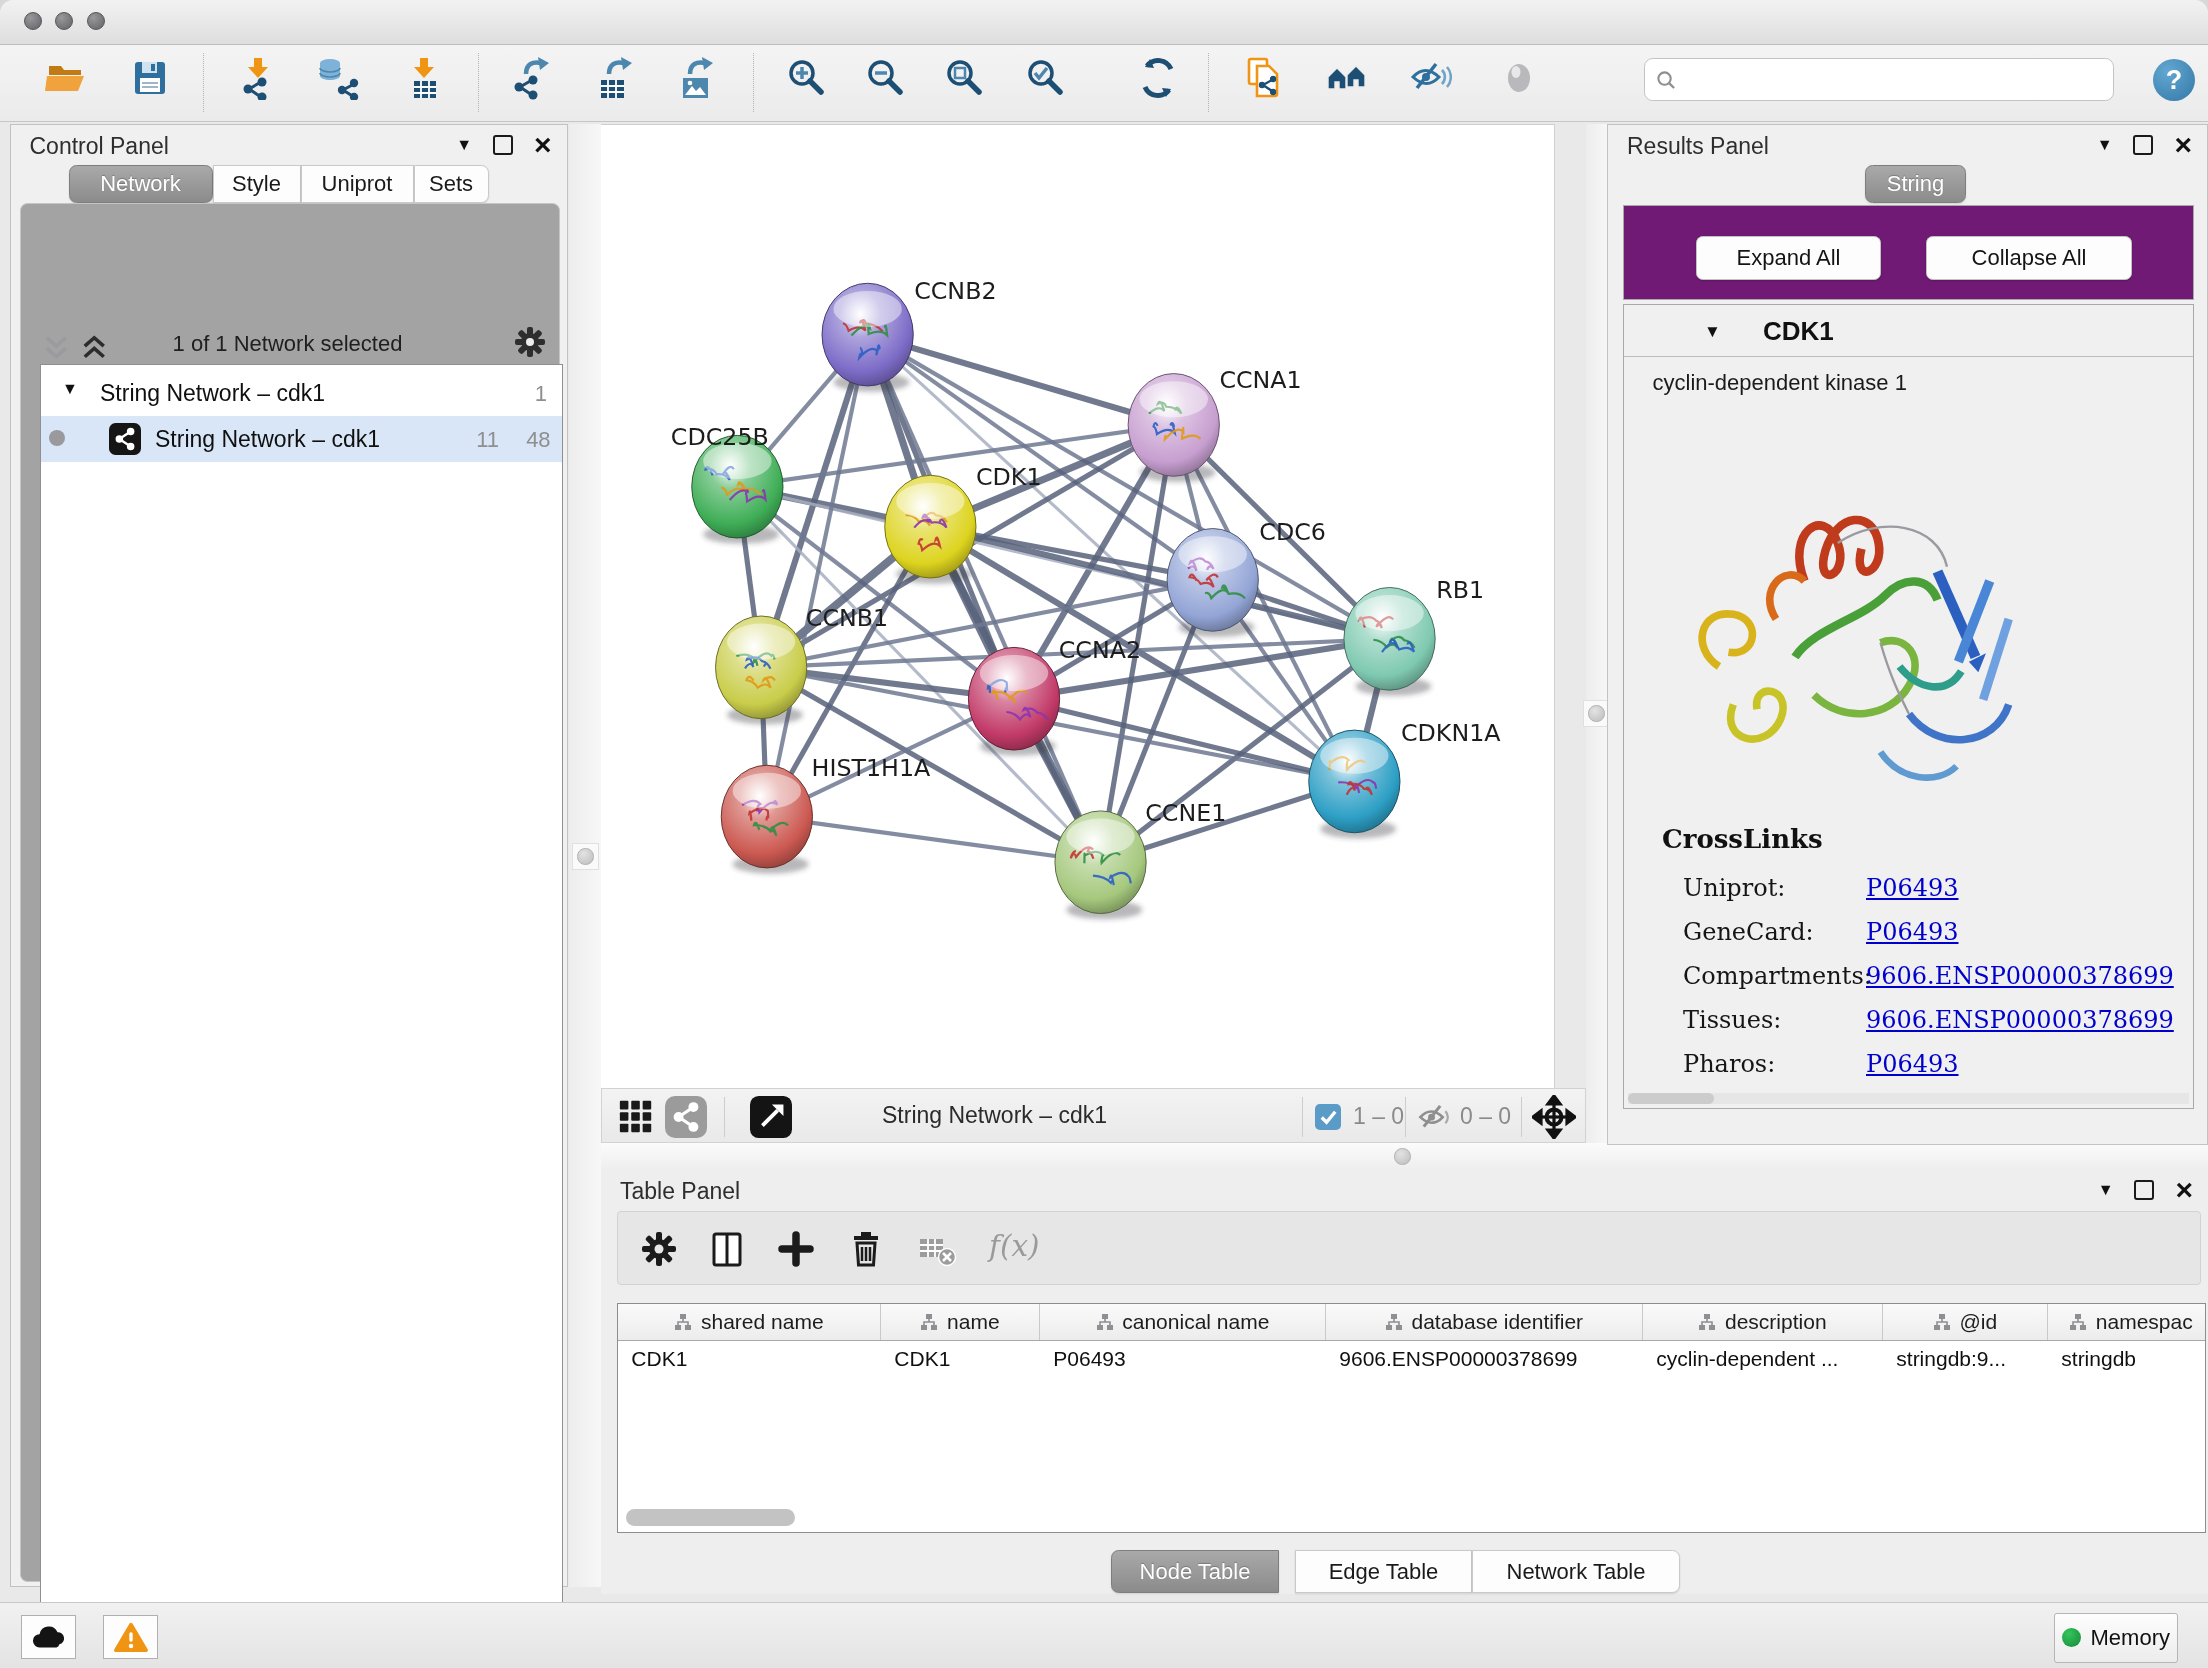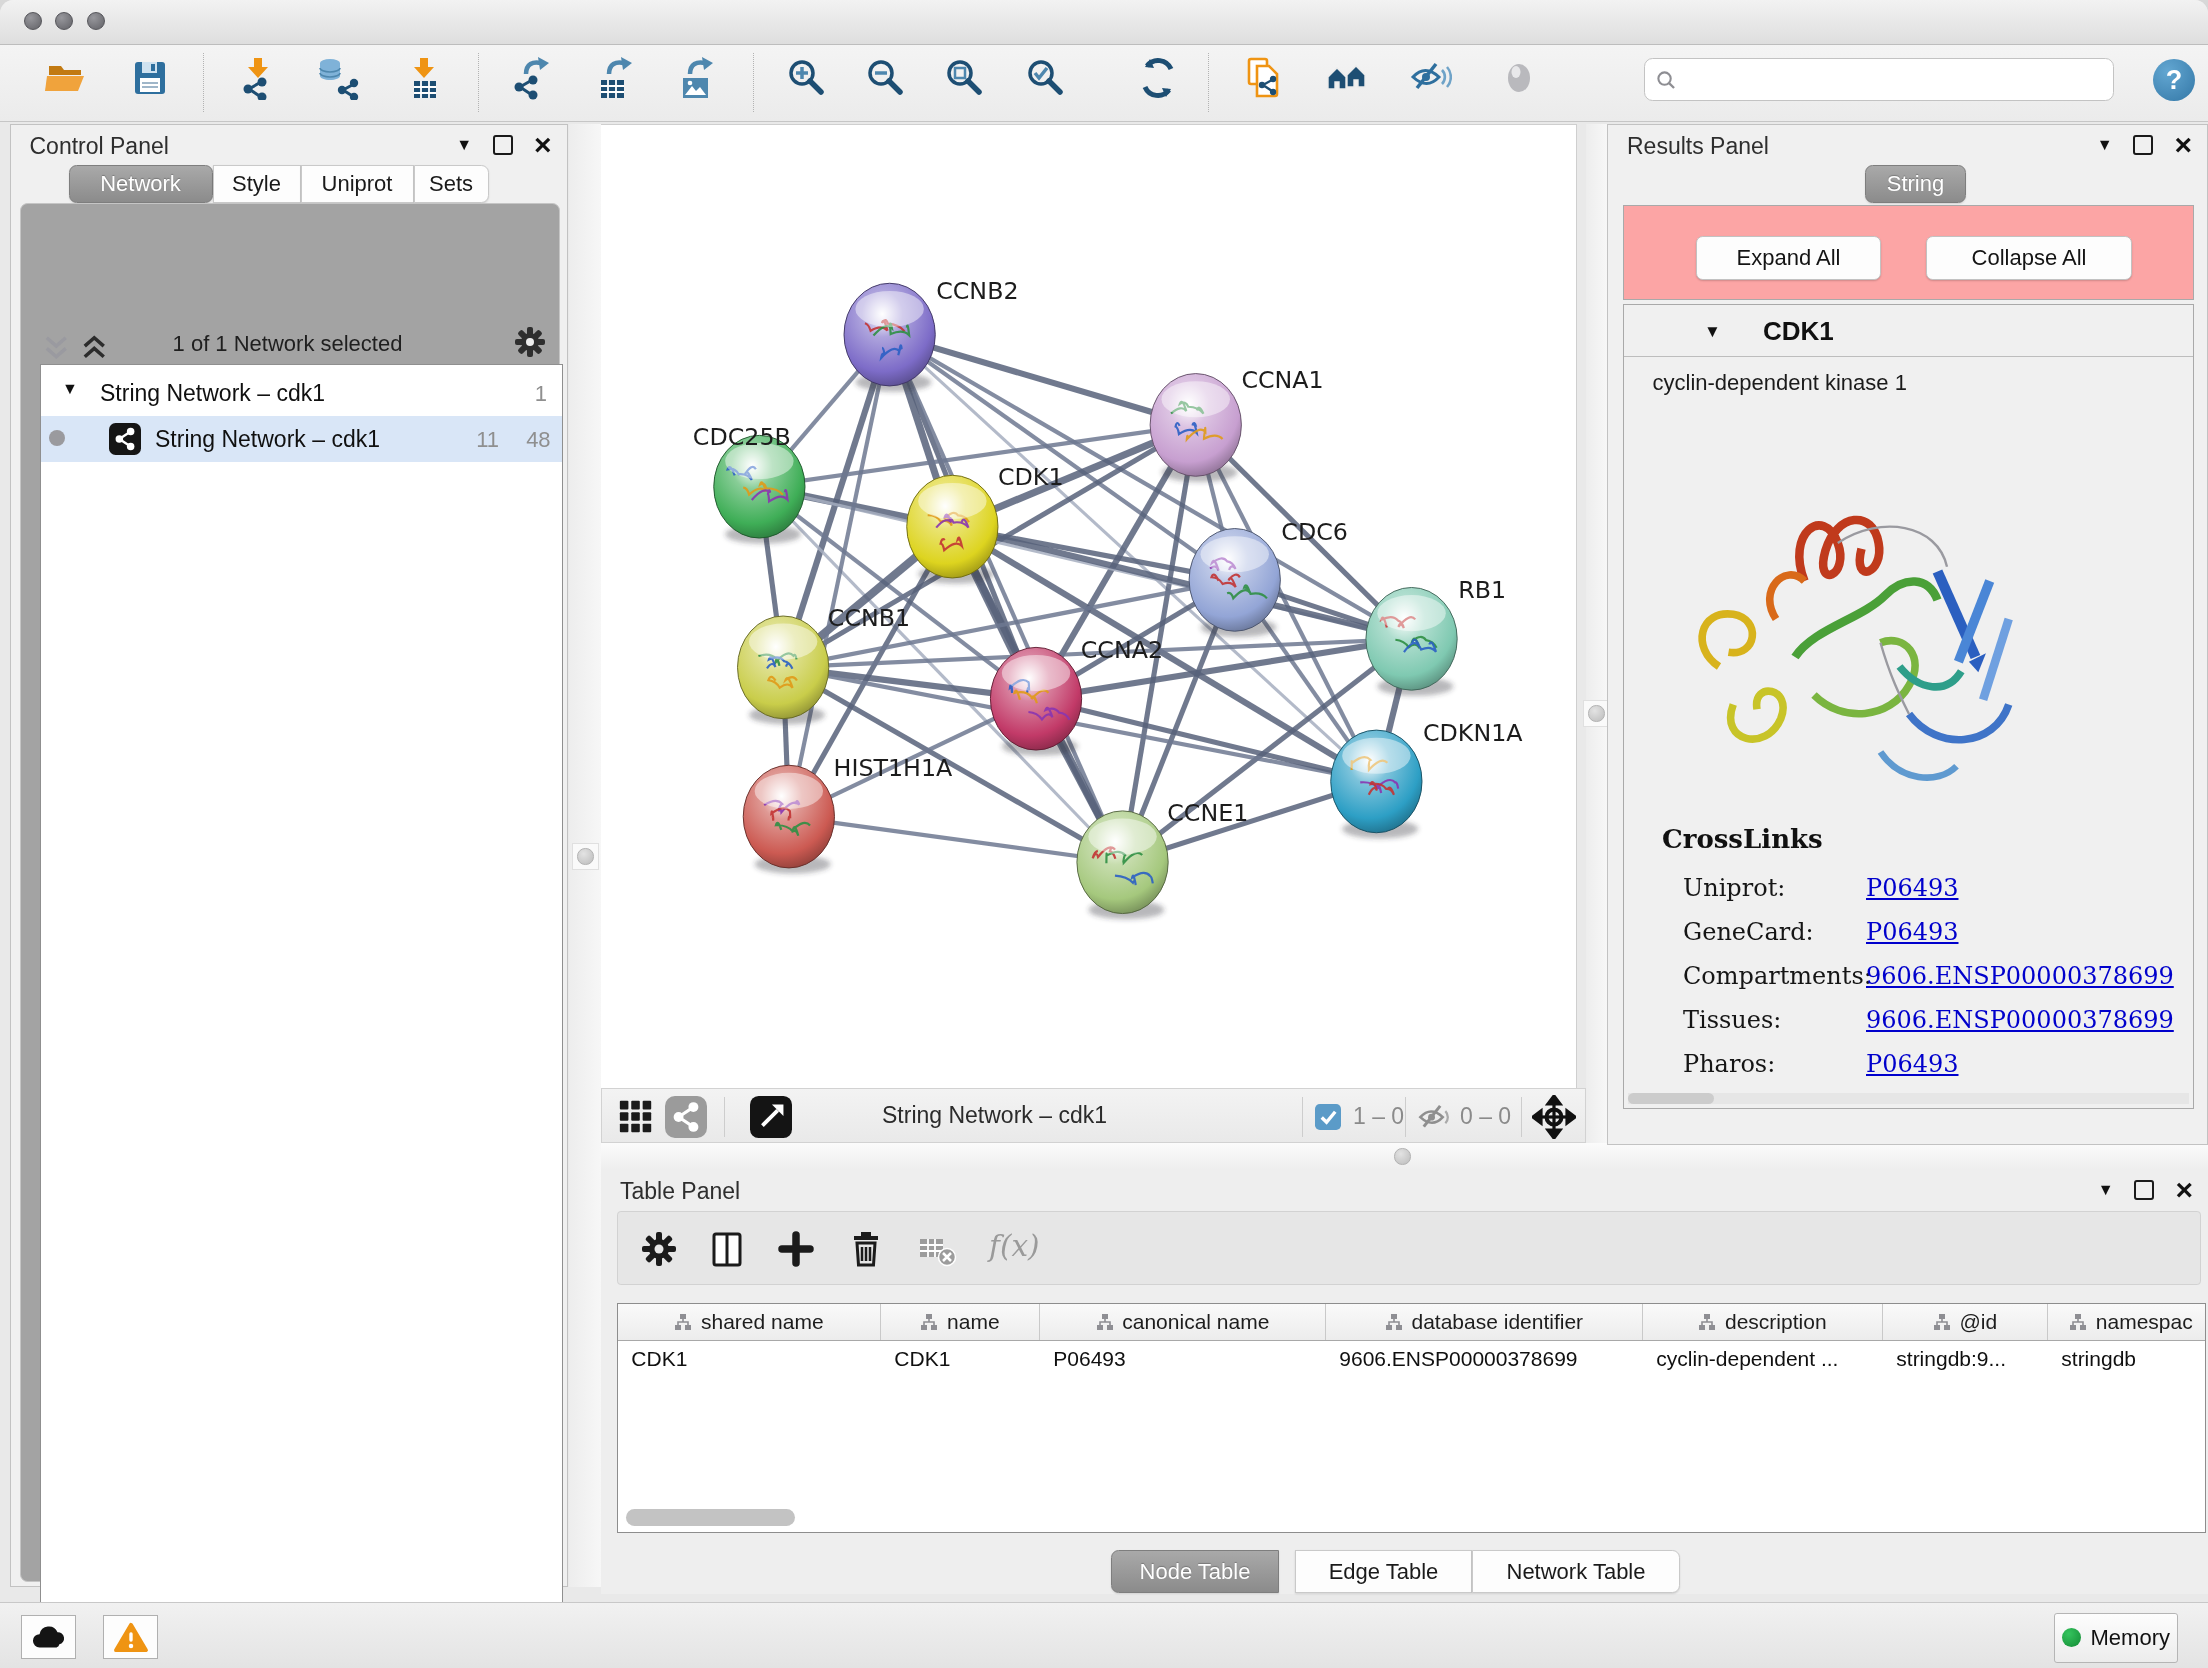--- a/index.html
+++ b/index.html
@@ -47,37 +47,37 @@
     border:1px solid #c5c5c5;border-radius:7.6px;}
   #cp-status{position:absolute;left:67px;top:127px;width:399px;text-align:center;font-size:22px;color:#1f1f1f;}
   .chev{position:absolute;top:129px;width:28.5px;height:28.5px;}
   #cp-gear{position:absolute;right:13.3px;top:122px;width:32px;height:32px;}
   #tree{position:absolute;left:19px;top:160px;width:523px;height:1284px;background:#fff;border:1.4px solid #8f8f8f;box-sizing:border-box;}
   .tree-row{position:absolute;left:0;width:100%;height:46px;}
   .tree-label{position:absolute;font-size:23px;color:#101010;top:9.5px;}
   .tree-count{position:absolute;font-size:22px;color:#8f8f8f;top:10.5px;}
 
   
-  #network-panel{position:absolute;left:592px;top:124px;width:985px;height:968px;background:#fff;border:1px solid #cfcfcf;box-sizing:border-box;padding-left:39px;}
+  #network-panel{position:absolute;left:570px;top:124px;width:985px;height:968px;background:#fff;border:1px solid #cfcfcf;box-sizing:border-box;padding-left:39px;}
   #network-toolbar{position:absolute;left:601px;top:1088px;width:985px;height:55px;background:linear-gradient(#f3f3f3,#e9e9e9);
     border:1px solid #d2d2d2;box-sizing:border-box;}
   .ntb-vline{position:absolute;top:7.6px;height:40px;border-left:1px solid #cdcdcd;}
   #ntb-name{position:absolute;left:280px;top:13.3px;font-size:23px;color:#2b2b2b;}
   .ntb-count{position:absolute;top:14.3px;font-size:23px;color:#8a8a8a;}
 
   
   .vsplit{position:absolute;background:linear-gradient(90deg,#ededed,#f7f7f7);}
   .split-dot{position:absolute;width:25px;height:25px;background:#fafafa;border:1px solid #e0e0e0;display:flex;align-items:center;justify-content:center;}
   .split-dot i{width:14.3px;height:14.3px;border-radius:50%;background:radial-gradient(circle at 38% 32%,#e3e3e3,#bcbcbc);border:1px solid #b3b3b3;}
   #h-splitter{position:absolute;left:601px;top:1143px;width:1607px;height:27px;background:linear-gradient(#fbfbfb,#eeeeee);}
 
   
   #results-panel{left:1607px;top:124px;width:601px;height:1021px;}
   #rp-tab{left:257px;top:40px;width:101px;border-radius:7.6px;}
-  #rp-topbox{position:absolute;left:15px;top:80px;width:571px;height:95px;background:#fca5a5;border:1.4px solid #a9a9a9;box-sizing:border-box;}
+  #rp-topbox{position:absolute;left:15px;top:80px;width:571px;height:95px;background:#701a75;border:1.4px solid #a9a9a9;box-sizing:border-box;}
   .rp-btn{position:absolute;top:30px;height:42px;background:#fdfdfd;border:1px solid #c2c2c2;border-radius:6.7px;
     font-size:22px;color:#141414;display:flex;align-items:center;justify-content:center;box-shadow:0 1px 1.9px rgba(0,0,0,.18);}
   #rp-section{position:absolute;left:15px;top:179px;width:571px;height:805px;background:#f0f0f0;border:1.4px solid #a9a9a9;box-sizing:border-box;}
   #rp-sec-head{position:absolute;left:0;top:0;width:100%;height:51px;border-bottom:1px solid #bdbdbd;}
   #rp-gene{position:absolute;left:139px;top:11.4px;font-size:26px;font-weight:bold;color:#111;}
   #rp-sec-arrow{position:absolute;left:80px;top:17px;font-size:17px;color:#111;}
   #rp-desc{position:absolute;left:28.5px;top:65px;font-size:22px;color:#1b1b1b;}
   #rp-protein{position:absolute;left:38px;top:162px;}
   #rp-xl-title{position:absolute;left:38px;top:519px;font-family:"DejaVu Serif","Liberation Serif",serif;font-weight:bold;font-size:26px;color:#111;}
   #cl-rows{position:absolute;left:38px;top:563px;width:514px;}

